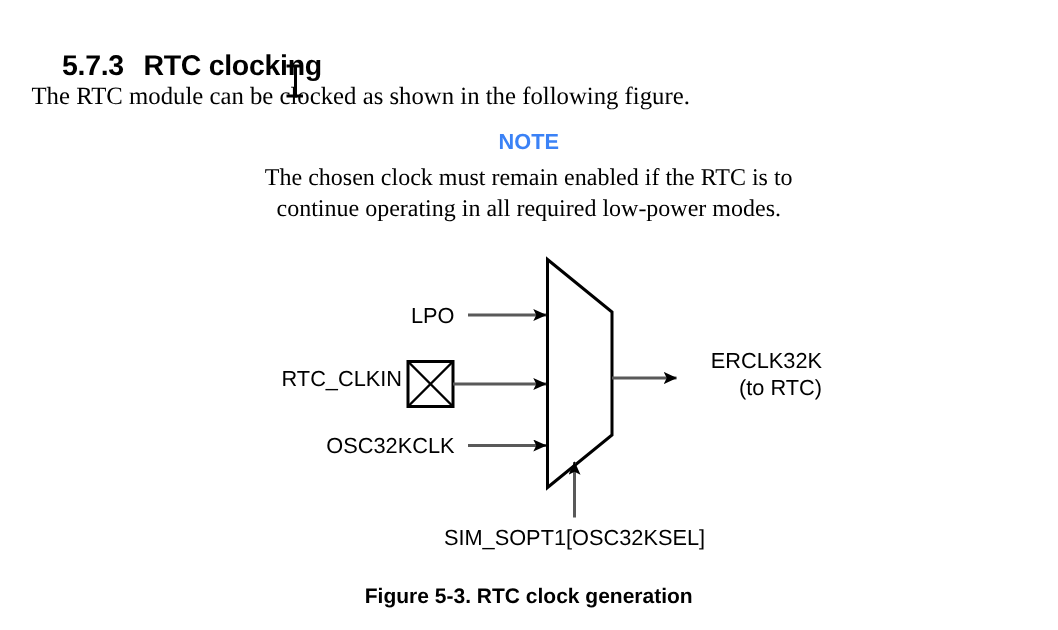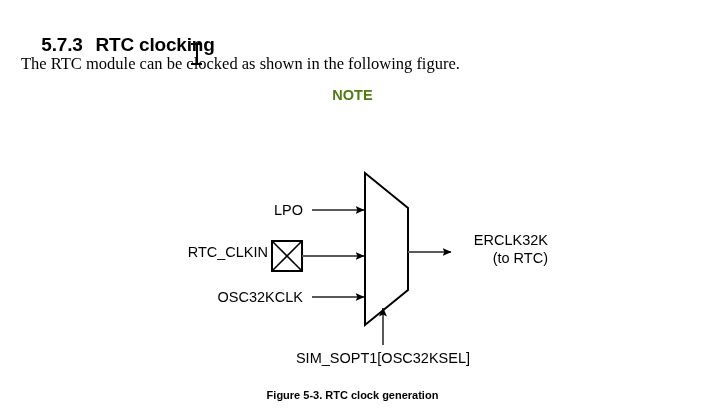--- a/index.html
+++ b/index.html
@@ -83,21 +83,21 @@
   
   .note-title {
     position: absolute;
     left: 0;
     right: 0;
     top: 87px;
     text-align: center;
     font-family: "Liberation Sans", sans-serif;
     font-weight: bold;
     font-size: 14.5px;
-    color: #4d7c0f;
+    color: #3b82f6;
   }
   .note-body {
     position: absolute;
     left: 0;
     right: 0;
     top: 108px;
     text-align: center;
     font-family: "Liberation Serif", serif;
     font-size: 16px;
     line-height: 21px;
@@ -118,21 +118,21 @@
   }
 
   .fig-caption {
     position: absolute;
     left: 0;
     right: 0;
     top: 389px;
     text-align: center;
     font-family: "Liberation Sans", sans-serif;
     font-weight: bold;
-    font-size: 11px;
+    font-size: 14px;
     color: #000;
   }
 
   .diag-label {
     font-family: "Liberation Sans", sans-serif;
     font-size: 14.5px;
     fill: #000;
   }
 </style>
 </head>
@@ -146,20 +146,24 @@
 
   <div class="intro-text">The RTC module can be clocked as shown in the following figure.</div>
 
   <div class="text-caret">
     <div class="cap-top"></div>
     <div class="stem"></div>
     <div class="cap-bot"></div>
   </div>
 
   <div class="note-title">NOTE</div>
+  <div class="note-body">
+    <span class="line">The chosen clock must remain enabled if the RTC is to</span>
+    <span class="line">continue operating in all required low-power modes.</span>
+  </div>
 
   <div class="figure">
     <svg width="705" height="230" viewBox="0 0 705 230" xmlns="http://www.w3.org/2000/svg">
       <defs>
         <marker id="arrowBlack" markerWidth="9" markerHeight="8" refX="8.5" refY="4" orient="auto" markerUnits="userSpaceOnUse">
           <path d="M0,0 L9,4 L0,8 L2,4 Z" fill="#000000"></path>
         </marker>
         <marker id="arrowBlackUp" markerWidth="9" markerHeight="8" refX="8.5" refY="4" orient="auto" markerUnits="userSpaceOnUse">
           <path d="M0,0 L9,4 L0,8 L2,4 Z" fill="#000000"></path>
         </marker>

